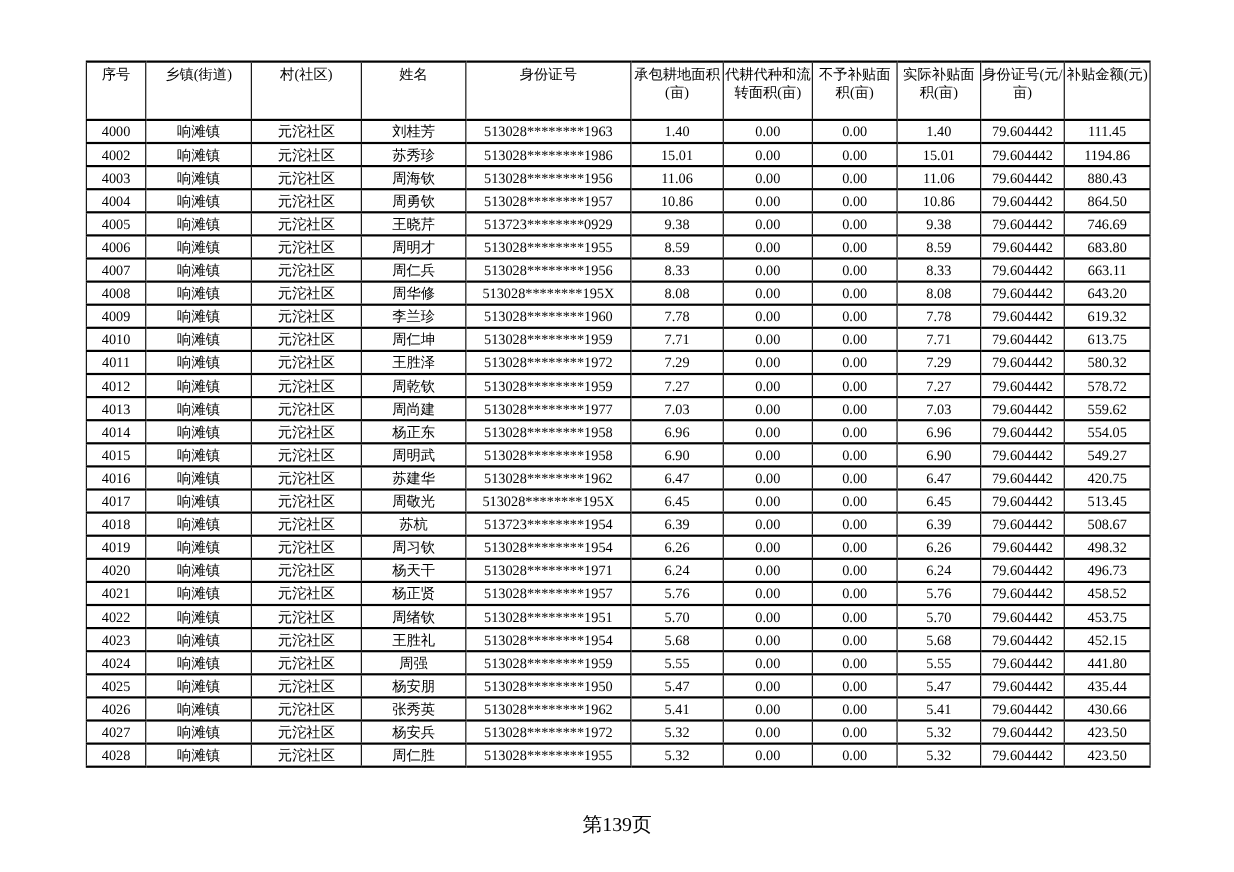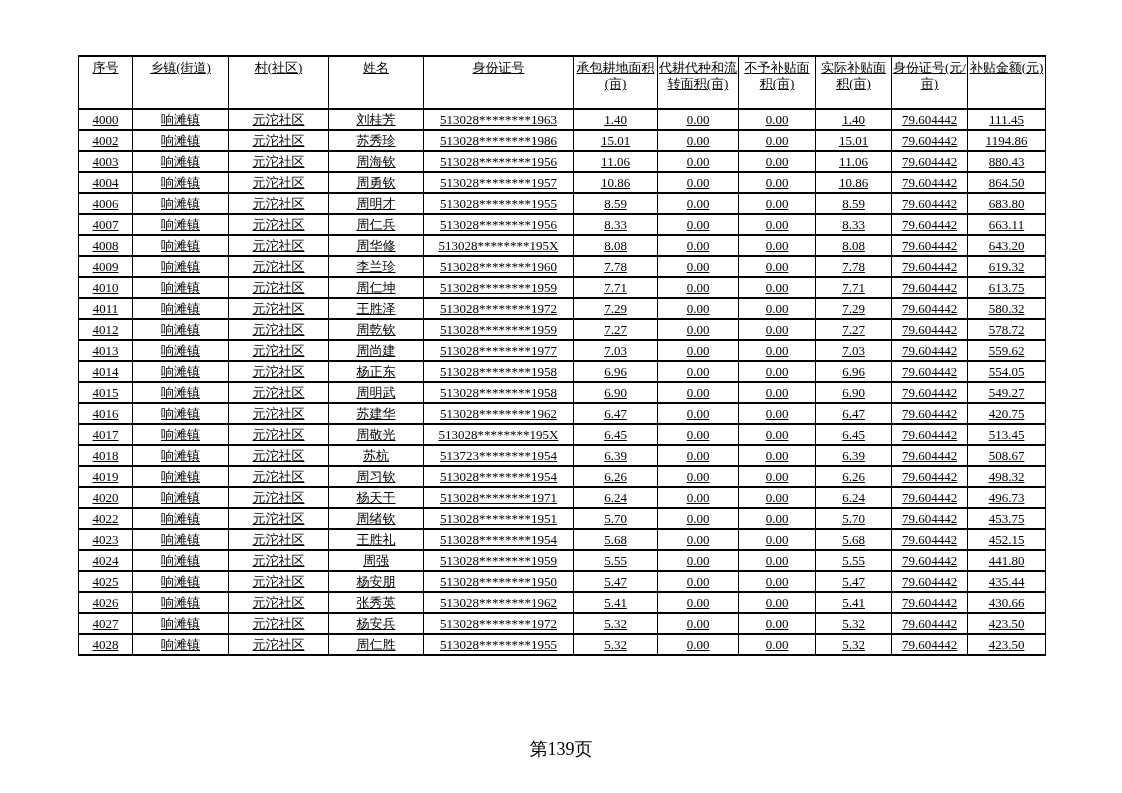--- a/index.html
+++ b/index.html
@@ -17,21 +17,20 @@
     overflow: hidden;
   }
   table.subsidy-table {
     position: absolute;
     left: 78px;
     top: 55px;
     border-collapse: collapse;
     table-layout: fixed;
     width: 967px;
     font-size: 13px;
-    text-decoration: underline;
   }
   table.subsidy-table col.c0  { width: 54px; }
   table.subsidy-table col.c1  { width: 96px; }
   table.subsidy-table col.c2  { width: 100px; }
   table.subsidy-table col.c3  { width: 95px; }
   table.subsidy-table col.c4  { width: 150px; }
   table.subsidy-table col.c5  { width: 84px; }
   table.subsidy-table col.c6  { width: 81px; }
   table.subsidy-table col.c7  { width: 77px; }
   table.subsidy-table col.c8  { width: 76px; }
@@ -150,20 +149,33 @@
           <td>周勇钦</td>
           <td>513028********1957</td>
           <td>10.86</td>
           <td>0.00</td>
           <td>0.00</td>
           <td>10.86</td>
           <td>79.604442</td>
           <td>864.50</td>
         </tr>
         <tr>
+          <td>4005</td>
+          <td>响滩镇</td>
+          <td>元沱社区</td>
+          <td>王晓芹</td>
+          <td>513723********0929</td>
+          <td>9.38</td>
+          <td>0.00</td>
+          <td>0.00</td>
+          <td>9.38</td>
+          <td>79.604442</td>
+          <td>746.69</td>
+        </tr>
+        <tr>
           <td>4006</td>
           <td>响滩镇</td>
           <td>元沱社区</td>
           <td>周明才</td>
           <td>513028********1955</td>
           <td>8.59</td>
           <td>0.00</td>
           <td>0.00</td>
           <td>8.59</td>
           <td>79.604442</td>
@@ -343,20 +355,33 @@
           <td>响滩镇</td>
           <td>元沱社区</td>
           <td>杨天干</td>
           <td>513028********1971</td>
           <td>6.24</td>
           <td>0.00</td>
           <td>0.00</td>
           <td>6.24</td>
           <td>79.604442</td>
           <td>496.73</td>
+        </tr>
+        <tr>
+          <td>4021</td>
+          <td>响滩镇</td>
+          <td>元沱社区</td>
+          <td>杨正贤</td>
+          <td>513028********1957</td>
+          <td>5.76</td>
+          <td>0.00</td>
+          <td>0.00</td>
+          <td>5.76</td>
+          <td>79.604442</td>
+          <td>458.52</td>
         </tr>
         <tr>
           <td>4022</td>
           <td>响滩镇</td>
           <td>元沱社区</td>
           <td>周绪钦</td>
           <td>513028********1951</td>
           <td>5.70</td>
           <td>0.00</td>
           <td>0.00</td>

